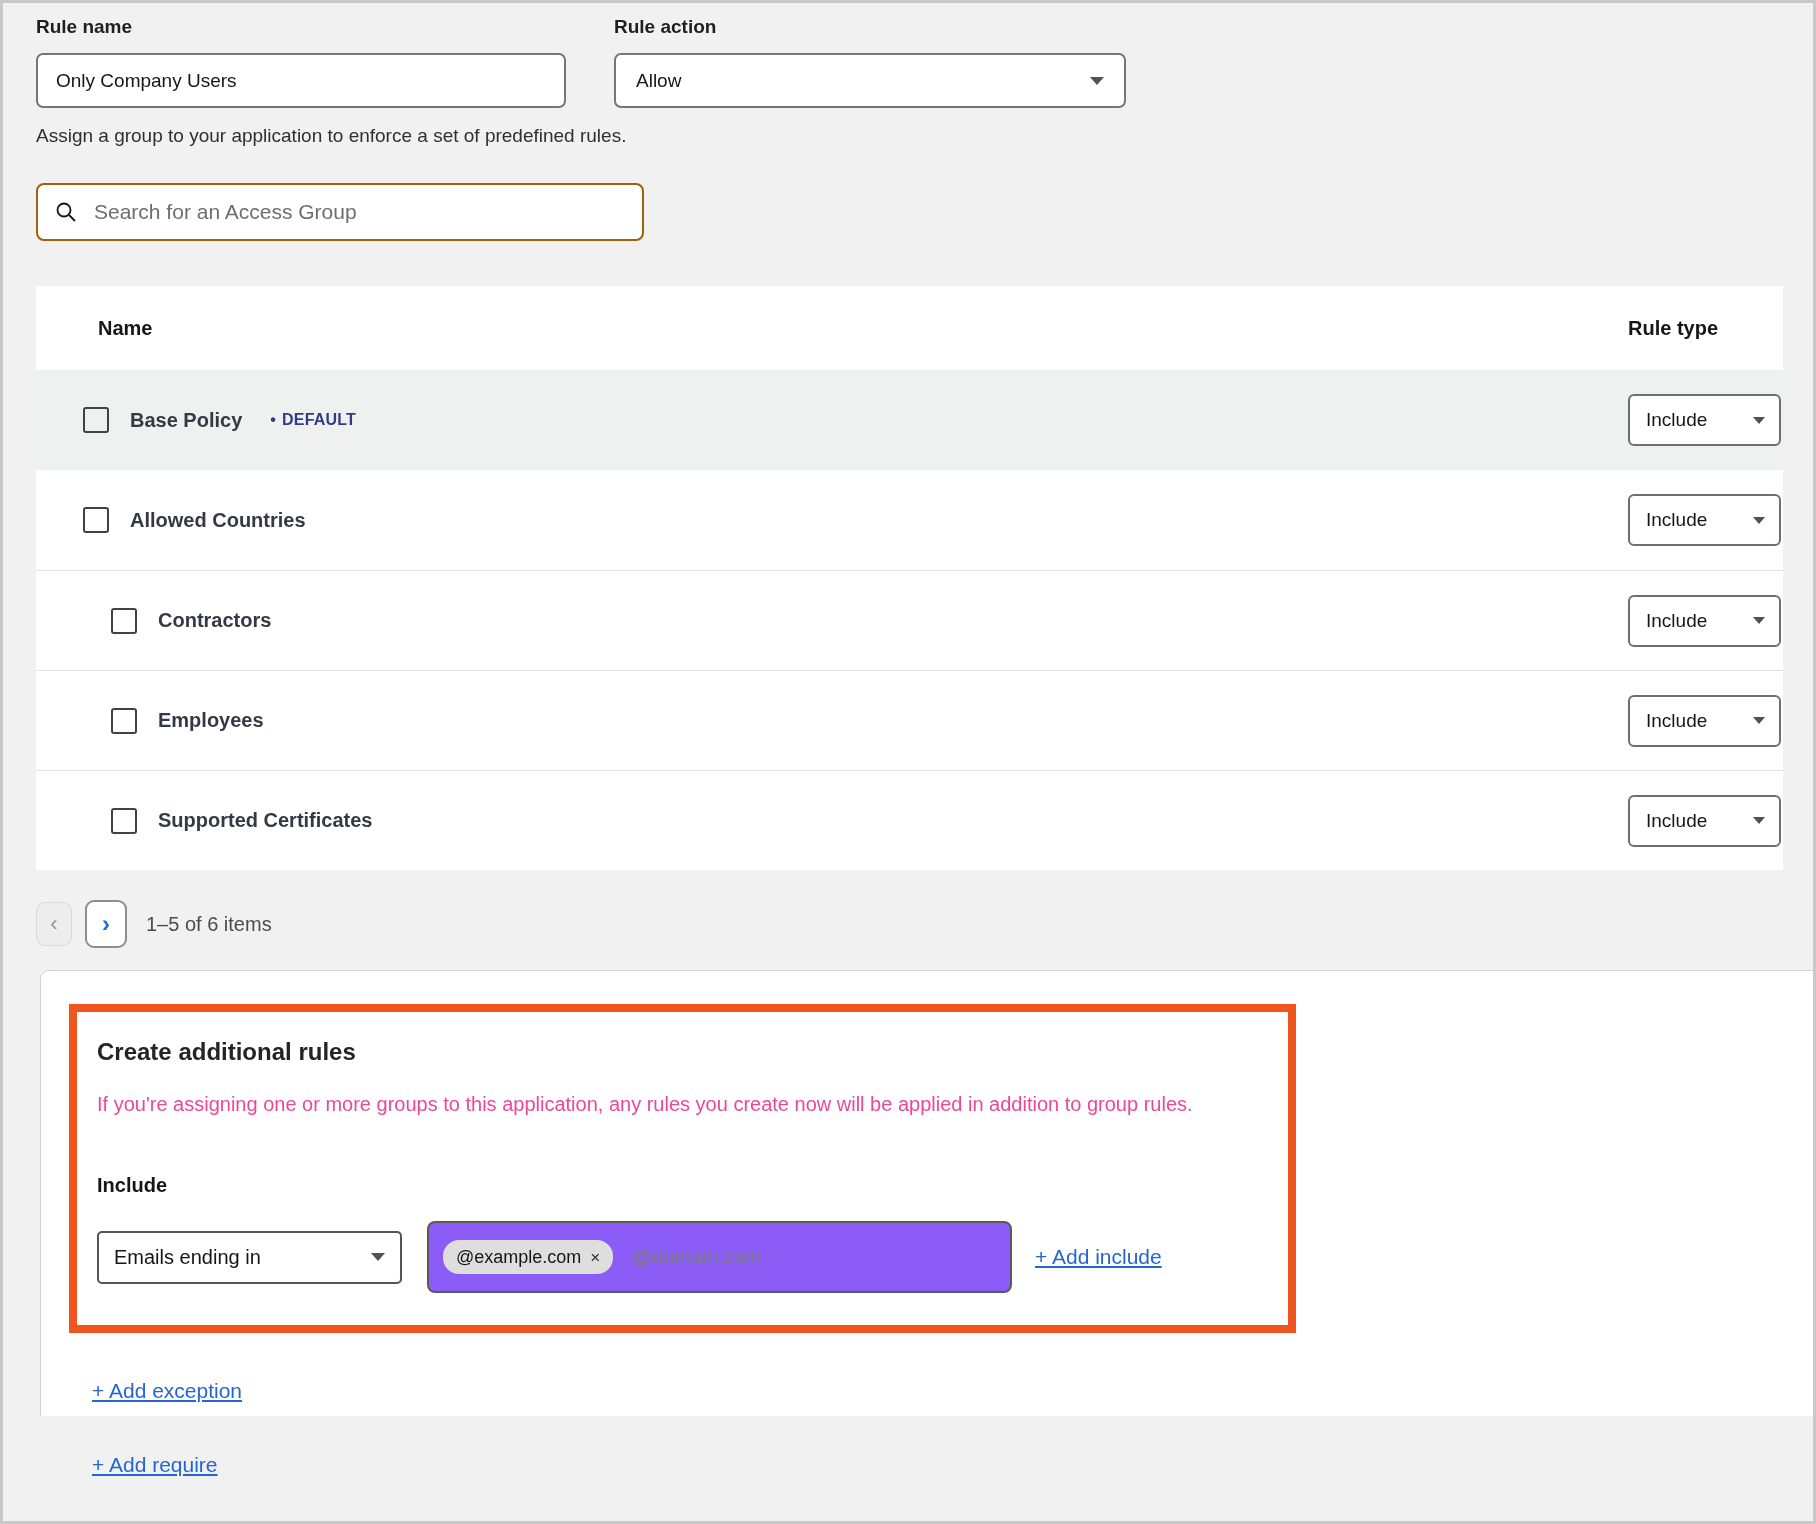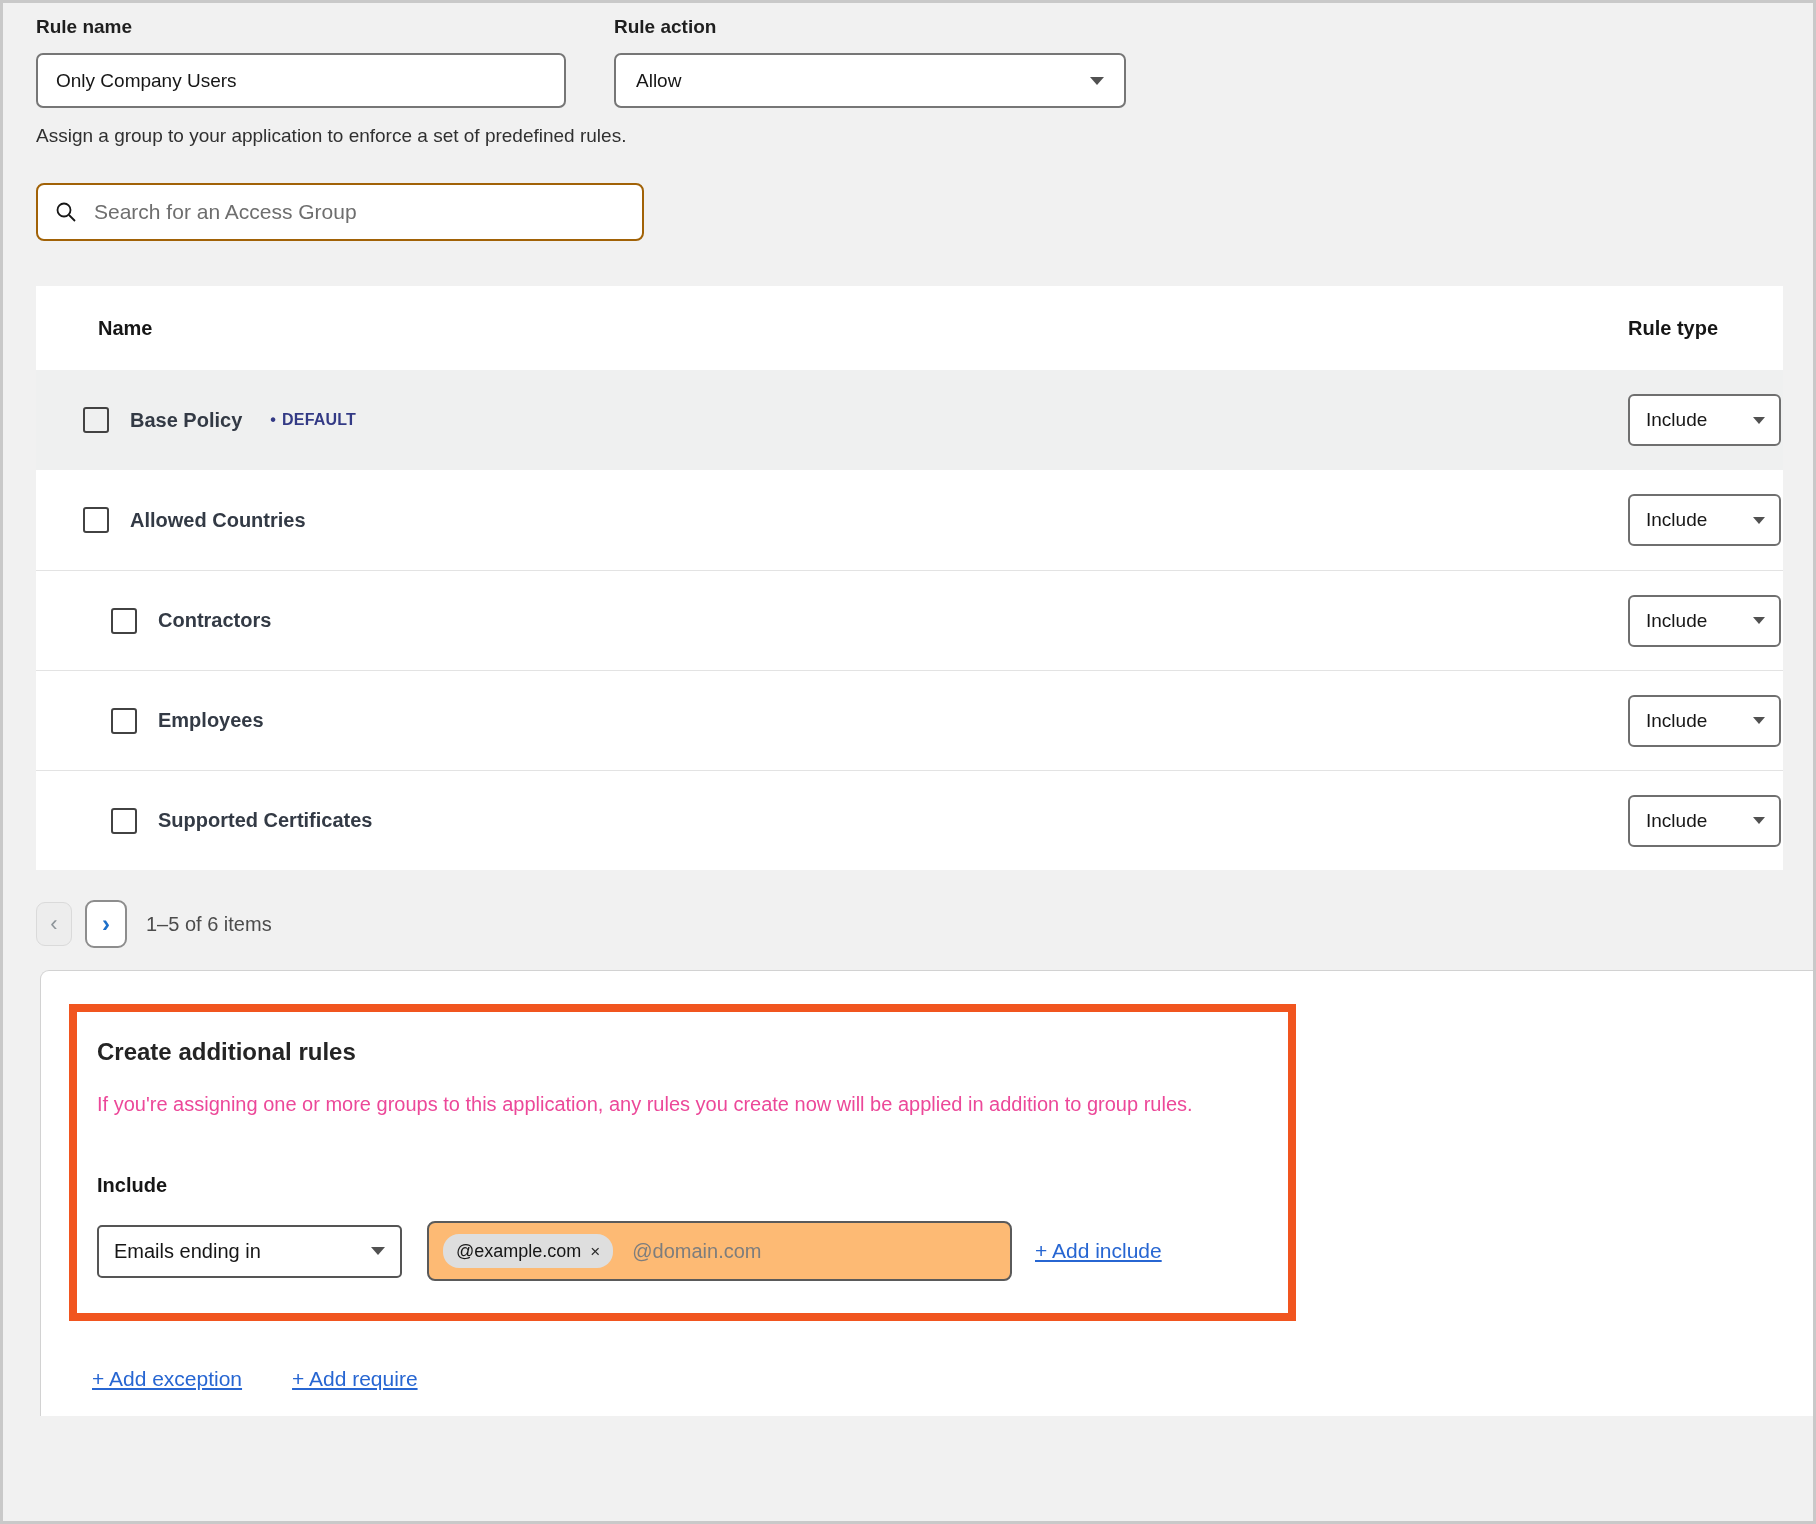--- a/index.html
+++ b/index.html
@@ -101,38 +101,38 @@
   .card-desc { font-size: 20px; color: #ec4899; margin: 0 0 58px; }
   .include-label { font-size: 20px; font-weight: 700; margin: 0 0 24px; }
   .controls { display: flex; align-items: center; }
   .small-select {
     width: 305px; height: 53px; background: #fff;
     border: 2px solid #555; border-radius: 5px;
     display: flex; align-items: center; justify-content: space-between;
     padding: 0 15px; font-size: 20px; cursor: pointer;
   }
   .chip-field {
-    margin-left: 25px; width: 585px; height: 60px; background: #fdba74;
+    margin-left: 25px; width: 585px; height: 72px; background: #8b5cf6;
     border: 2px solid #5a5a5a; border-radius: 8px;
     display: flex; align-items: center; padding: 0 14px; gap: 17px;
   }
   .chip {
     background: #dedede; border-radius: 16px; height: 34px; flex: none;
     display: flex; align-items: center; padding: 0 13px; gap: 9px;
     font-size: 18px; color: #161616;
   }
   .chip-x { font-size: 17px; color: #2b2b2b; cursor: pointer; line-height: 1; }
   .chip-field input {
     flex: 1; border: none; outline: none; font-size: 20px; color: #161616;
     font-family: "Liberation Sans", sans-serif; background: transparent;
   }
   .chip-field input::placeholder { color: #7d7d7d; }
   .link { color: #2766d2; text-decoration: underline; font-size: 21px; cursor: pointer; }
   .add-include { margin-left: 23px; }
-  .footer-links { margin: 46px 0 0 23px; display: flex; gap: 50px; }
+  .footer-links { margin: 46px 0 0 23px; display: flex; gap: 50px; flex-direction: column; }
 </style>
 </head>
 <body>
 
 <div class="page">
 
   <div class="top-form">
     <div class="field">
       <label class="field-label">Rule name</label>
       <input class="text-input" type="text" value="Only Company Users" style="">

